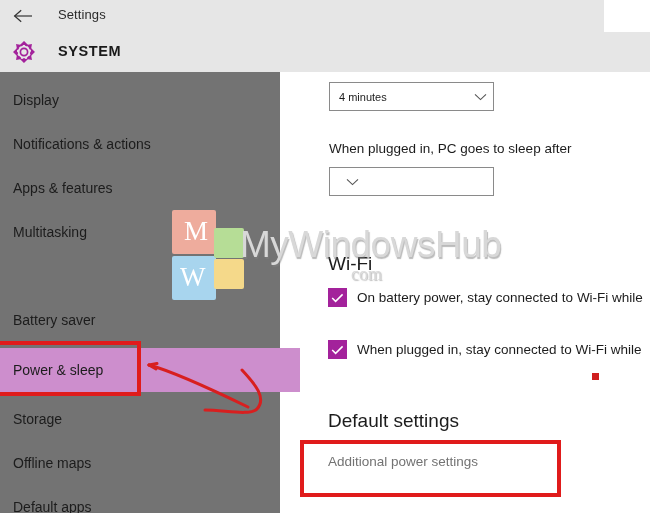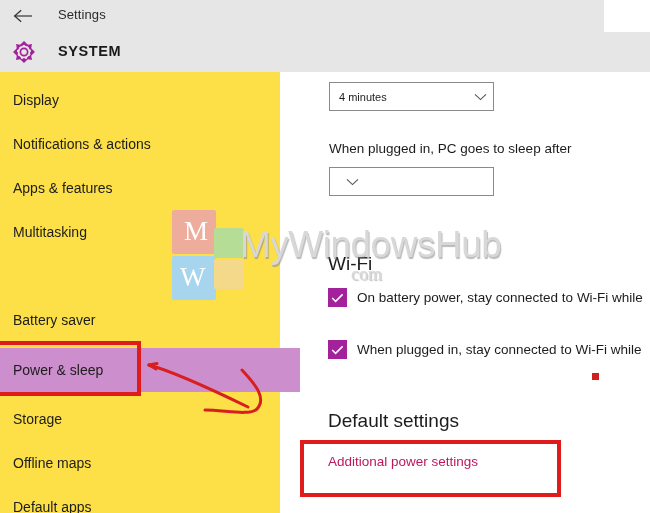--- a/index.html
+++ b/index.html
@@ -48,21 +48,21 @@
   .header-title {
     position: absolute; left: 58px; top: 11px;
     font-size: 14.5px; font-weight: bold; color: #1a1a1a;
     letter-spacing: .6px;
   }
 
   
   .sidebar {
     position: absolute; left: 0; top: 72px;
     width: 280px; height: 441px;
-    background: #fde047;
+    background: #737373;
   }
   .nav-item {
     position: absolute; left: 0;
     width: 300px; height: 44px;
     display: flex; align-items: center;
   }
   .nav-item .nav-label {
     padding-left: 13px;
     font-size: 14px; color: #1c1c1c;
     white-space: nowrap;
@@ -113,21 +113,21 @@
     display: flex; align-items: center; justify-content: center;
     flex: none;
   }
   .checkbox svg { display: block; }
   .checkrow .check-label {
     margin-left: 10px;
     font-size: 13.5px; color: #1c1c1c;
   }
   .link {
     position: absolute;
-    font-size: 13.5px; color: #be185d; white-space: nowrap;
+    font-size: 13.5px; color: #737373; white-space: nowrap;
   }
 
   
   .watermark {
     position: absolute; left: 168px; top: 206px;
     width: 330px; height: 100px;
     pointer-events: none;
   }
   .wm-logo {
     position: absolute; left: 0; top: 0;

